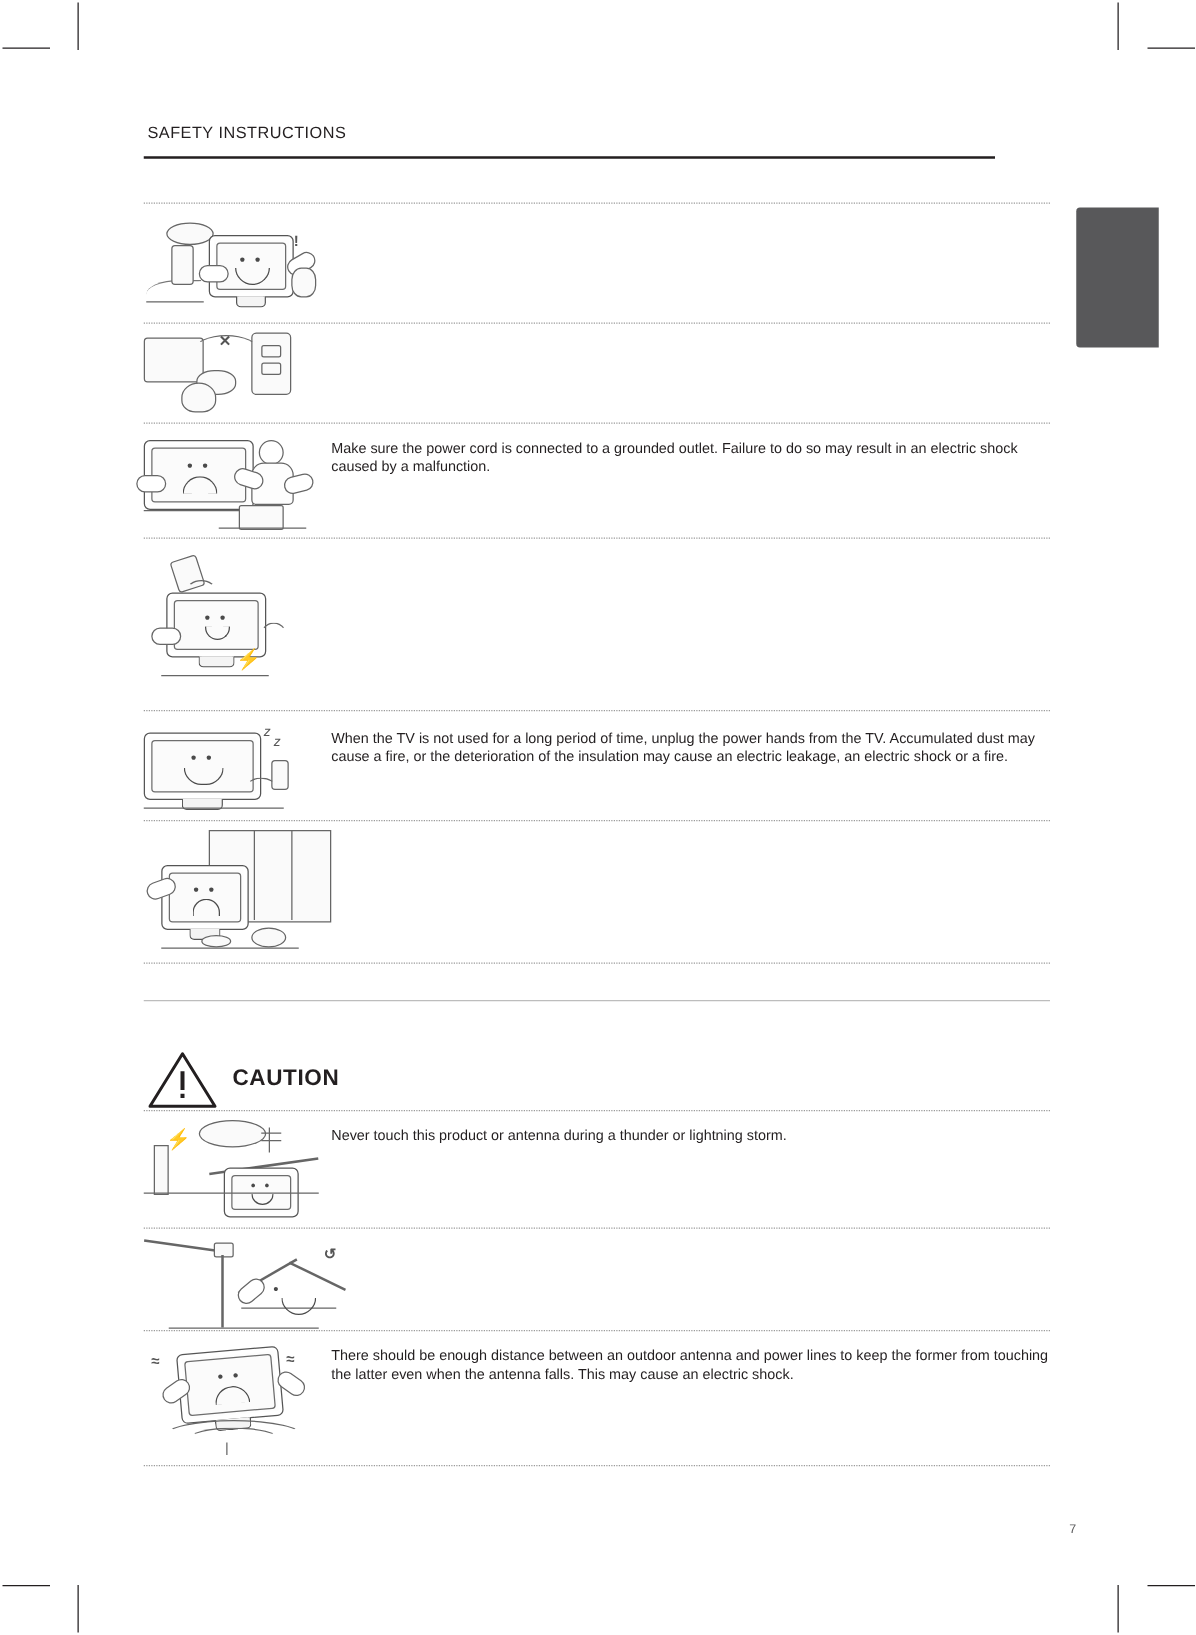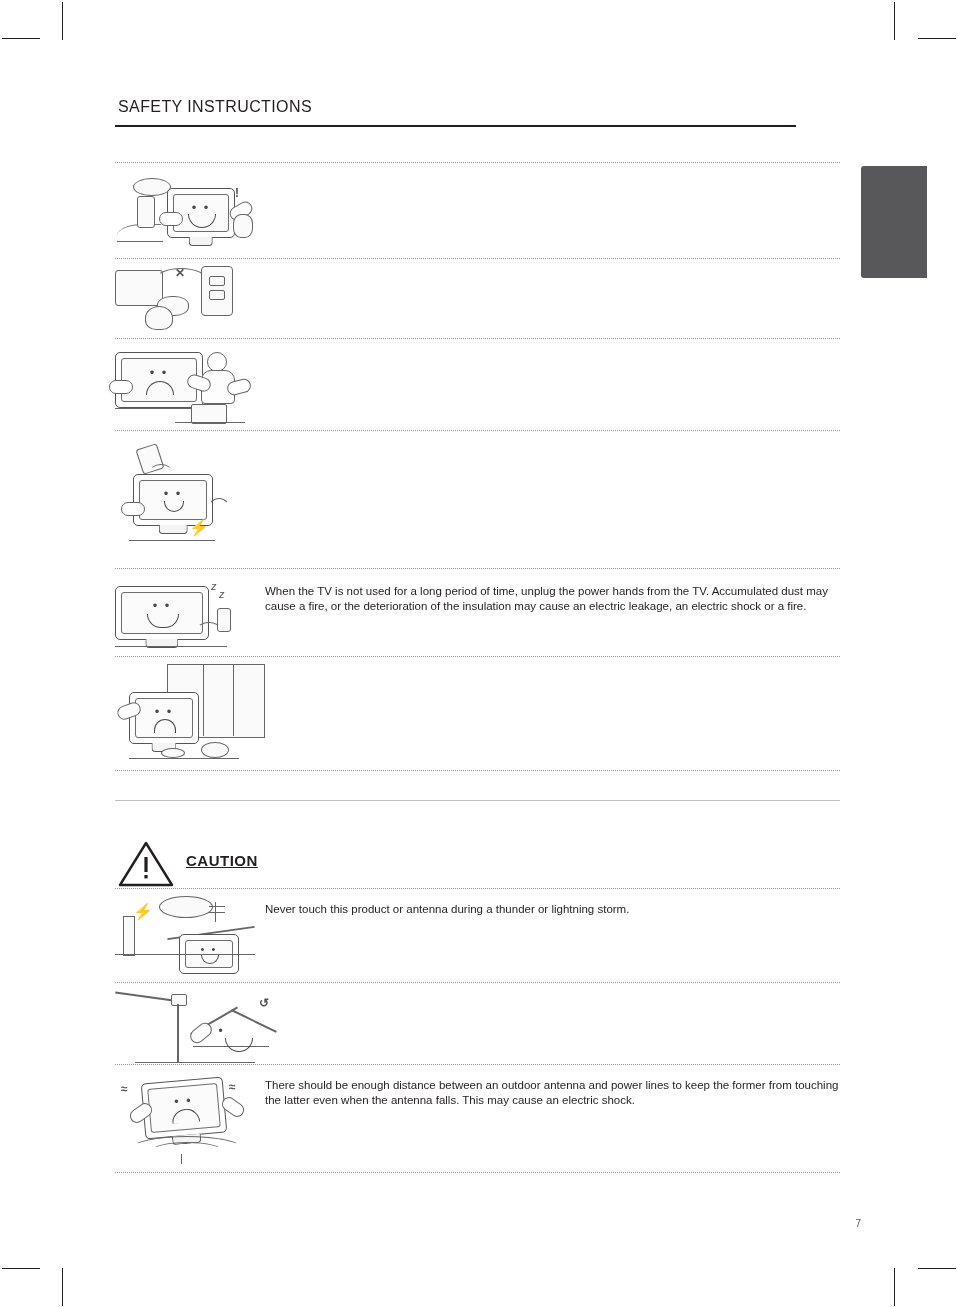--- a/index.html
+++ b/index.html
@@ -45,21 +45,21 @@
     top: 125px;
     width: 681px;
     height: 2px;
     background: #231f20;
   }
 
   .header-title {
     position: absolute;
     left: 118px;
     top: 98px;
-    font-size: 16px;
+    font-size: 13px;
     letter-spacing: .4px;
     color: #231f20;
   }
 
   
   .sep {
     position: absolute;
     left: 115px;
     width: 725px;
     border-top: 1px dotted #9a9a9a;
@@ -95,24 +95,23 @@
     left: 118px;
     top: 840px;
     width: 56px;
     height: 48px;
   }
   .warn svg { display: block; }
   .warn-label {
     position: absolute;
     left: 186px;
     top: 852px;
-    font-size: 15px;
+    font-size: 18px;
     font-weight: bold;
     letter-spacing: .5px;
-    text-decoration: underline;
   }
 
   .page-footer {
     position: absolute;
     left: 115px;
     top: 1218px;
     font-size: 10px;
     color: #58585a;
   }
   .page-num {
@@ -306,20 +305,21 @@
         <div class="line" style="left:0px; top:62px; width:92px; height:1.4px;"></div>
         <div class="arm" style="left:-6px; top:34px;"></div>
         <div class="person-head" style="left:92px; top:6px;"></div>
         <div class="person-body" style="left:86px; top:24px; width:32px; height:32px;"></div>
         <div class="arm" style="left:72px; top:30px; transform:rotate(18deg);"></div>
         <div class="arm" style="left:112px; top:34px; transform:rotate(-14deg);"></div>
         <div class="rect" style="left:76px; top:58px; width:34px; height:18px; border-radius:2px;"></div>
         <div class="line" style="left:60px; top:76px; width:70px; height:1.4px;"></div>
       </div>
     </div>
+    <div class="row-text">Make sure the power cord is connected to a grounded outlet. Failure to do so may result in an electric shock caused by a malfunction.</div>
   </div>
 
   <div class="sep" style="top:430px;"></div>
 
   <div class="row" style="top:446px;">
     <div class="art">
       <div class="ill" style="height:102px;">
         <div class="rect" style="left:24px; top:0px; width:20px; height:24px; border-radius:3px; transform:rotate(-18deg);"></div>
         <div class="cable" style="left:34px; top:18px; width:22px; height:16px;"></div>
         <div class="tv" style="left:18px; top:28px; width:78px; height:50px;">

